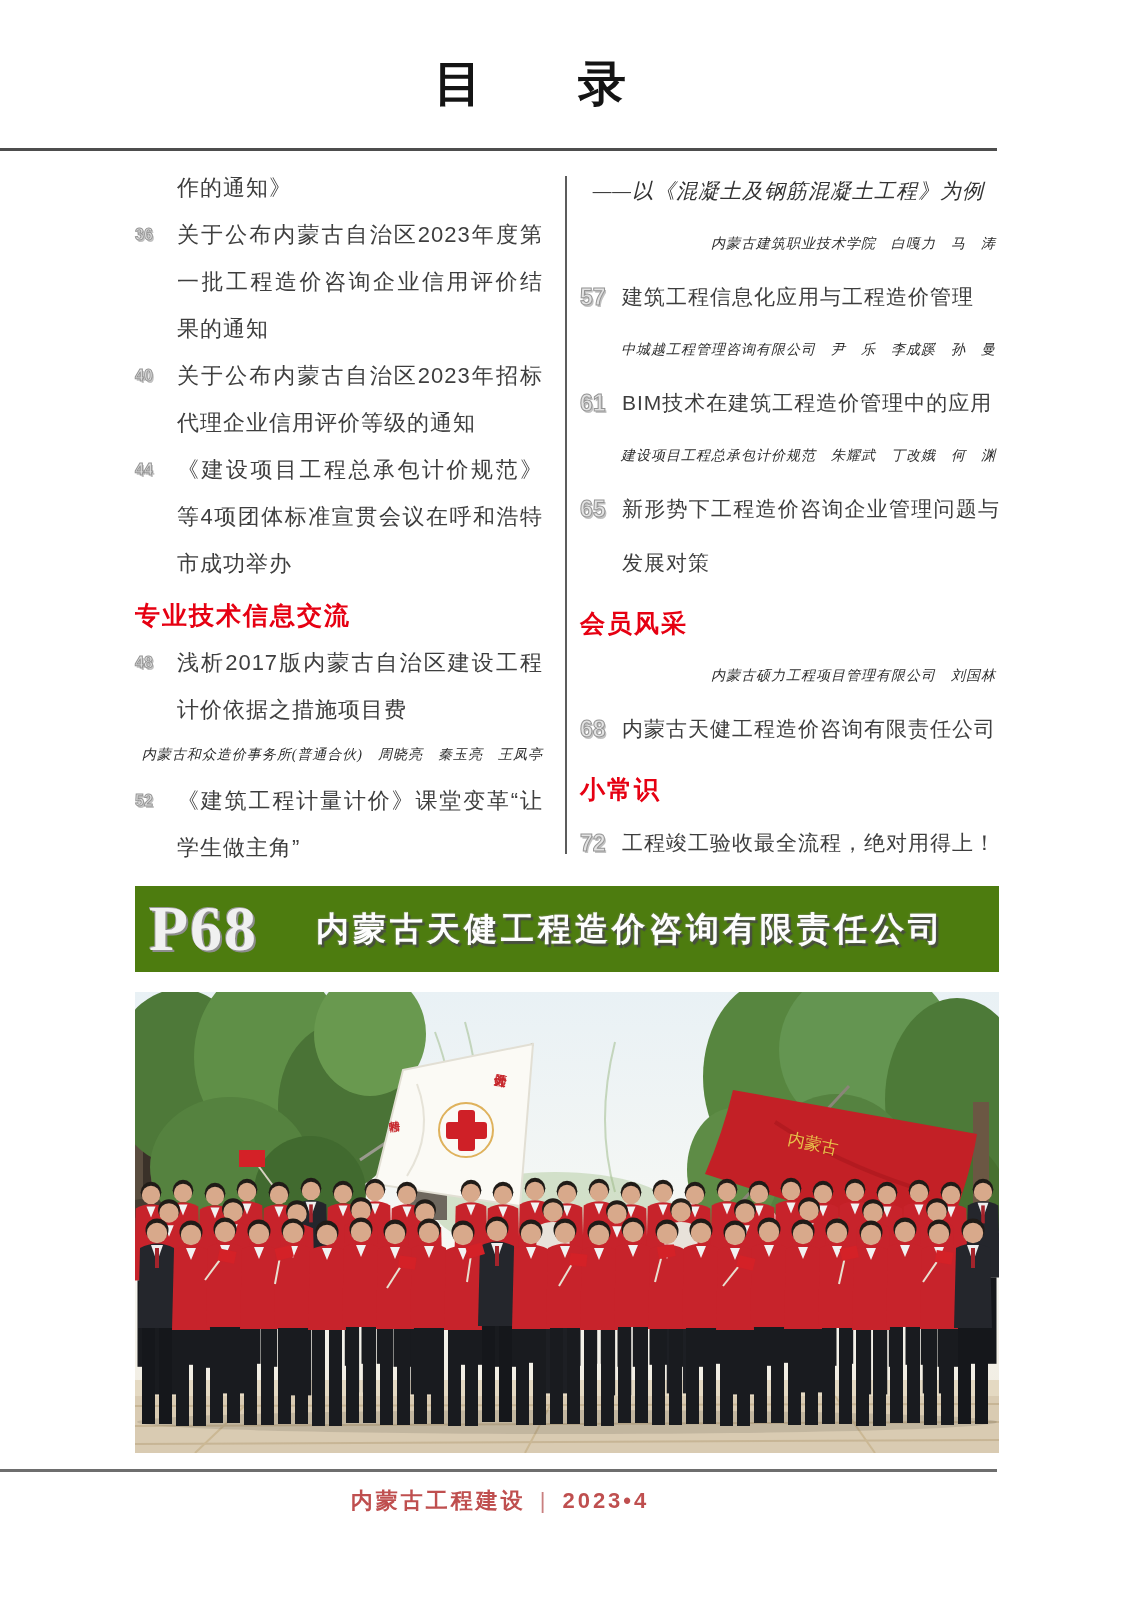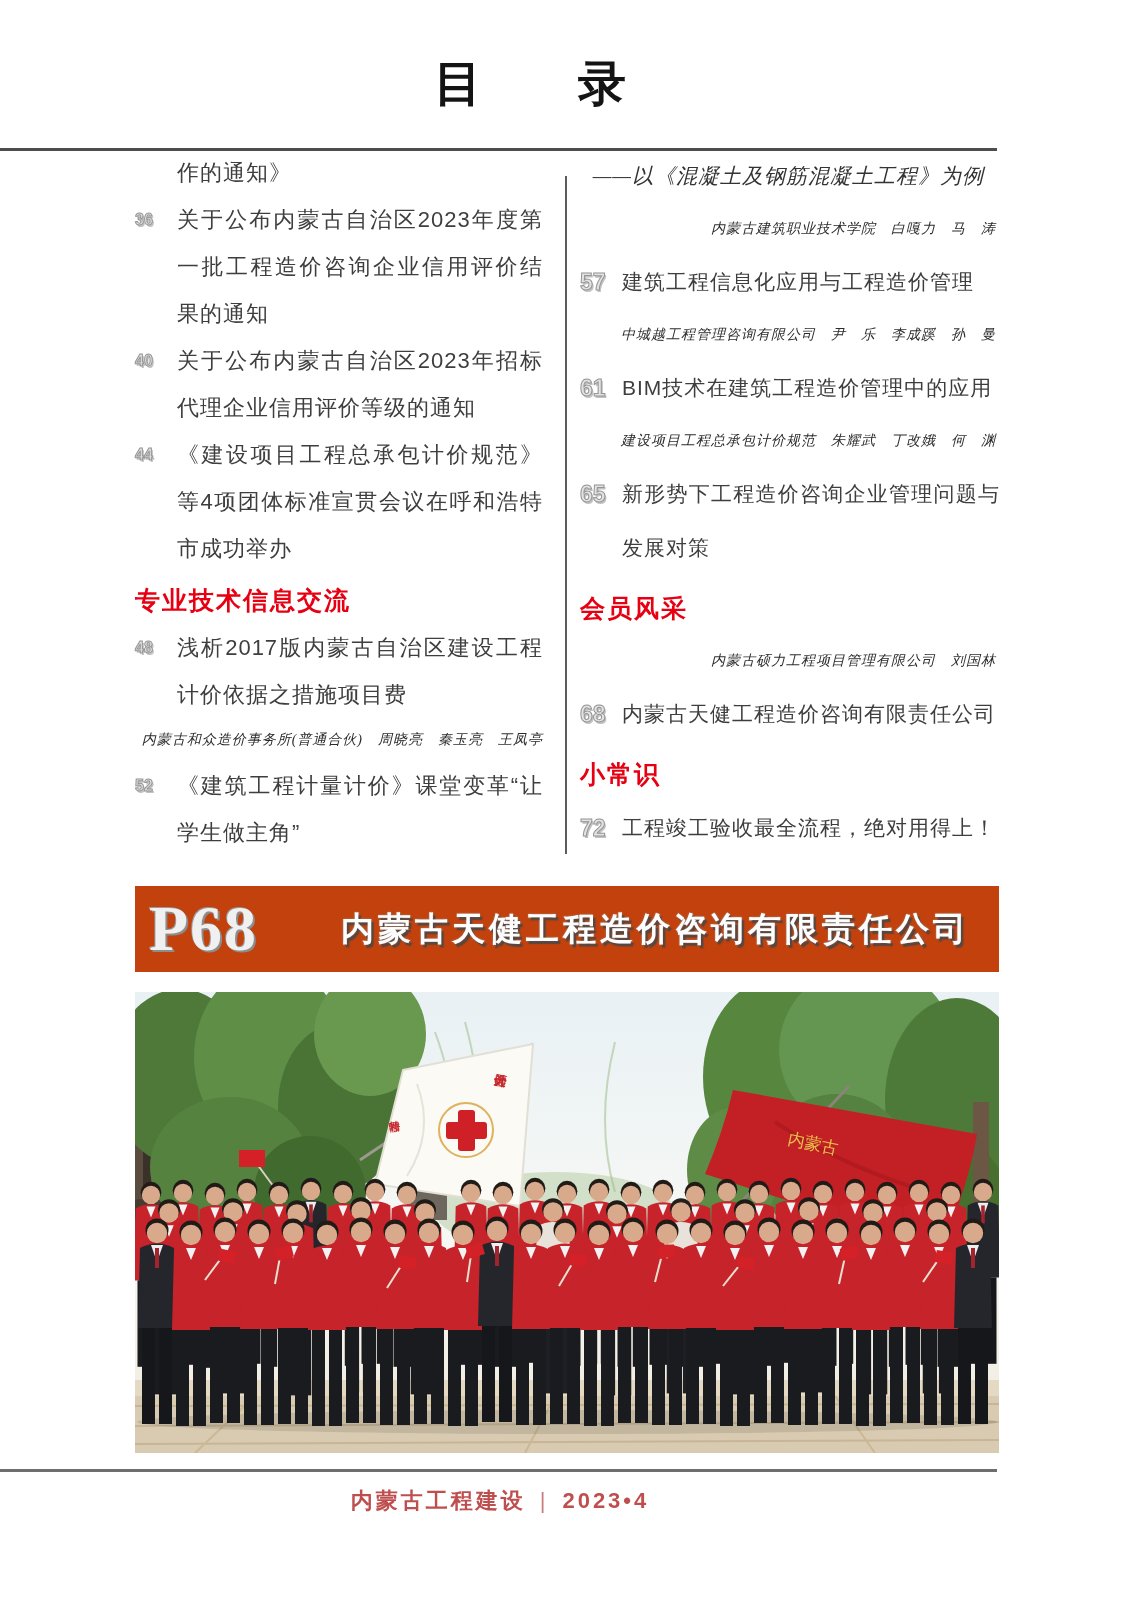--- a/index.html
+++ b/index.html
@@ -9,21 +9,21 @@
   
   .doc-title{position:absolute;left:30px;top:52px;width:1000px;text-align:center;
              font-family:"Liberation Serif",serif;font-weight:700;font-size:48px;color:#141414;}
 
   
   .rule-top{position:absolute;left:0;top:148px;width:997px;height:3px;background:#4d4d4d;}
   .col-divider{position:absolute;left:565px;top:176px;width:2px;height:678px;background:#5c5c5c;}
   .rule-bottom{position:absolute;left:0;top:1469px;width:997px;height:3px;background:#6e6e6e;}
 
   
-  .toc{position:absolute;top:149px;}
+  .toc{position:absolute;top:164px;}
   .toc-left{left:135px;width:408px;}
   .toc-right{left:580px;width:420px;}
 
   .toc-row{margin:0;}
   .entry{display:flex;align-items:flex-start;}
   .pnum{flex:0 0 42px;font-size:16px;font-weight:700;color:#e3e3e3;
         -webkit-text-stroke:1px #949494;text-shadow:1.5px 1.5px 0 #c2c2c2;line-height:47px;}
   .ttl{flex:1;font-size:22px;color:#3e3e3e;line-height:47px;letter-spacing:1px;
        text-align:justify;}
   .cont .ttl{padding-left:42px;}
@@ -32,22 +32,22 @@
           line-height:44px;text-align:right;letter-spacing:1px;}
   .subtitle{font-family:"Liberation Serif",serif;font-style:italic;font-size:21px;color:#333;
             line-height:54px;text-align:right;padding-right:16px;letter-spacing:1px;}
 
   .toc-right .ttl,.toc-right .pnum{line-height:54px;font-size:21px;}
   .toc-right .pnum{font-size:23px;}
   .toc-right .author{line-height:52px;padding-right:4px;}
   .toc-right .section{line-height:54px;margin-top:6px;}
 
   
-  .banner{position:absolute;left:135px;top:886px;width:864px;height:86px;background:#c2410c;
-          display:flex;align-items:center;gap:25px;}
+  .banner{position:absolute;left:135px;top:886px;width:864px;height:86px;background:#4d7c0f;
+          display:flex;align-items:center;}
   .banner-pnum{font-family:"Liberation Serif",serif;font-size:64px;font-weight:700;color:#f0f0f0;
                margin-left:14px;line-height:1;letter-spacing:2px;
                text-shadow:2px 2px 0 #8d8d8d,-1px -1px 0 #9a9a9a;}
   .banner-title{font-size:33px;font-weight:700;color:#fdfdfd;margin-left:58px;letter-spacing:4px;
                 text-shadow:2.5px 3px 1px rgba(70,70,70,.85),0 0 2px #9a9a9a;}
 
   
   .photo{position:absolute;left:135px;top:992px;width:864px;height:461px;}
   .photo svg{display:block;width:864px;height:461px;}
 

